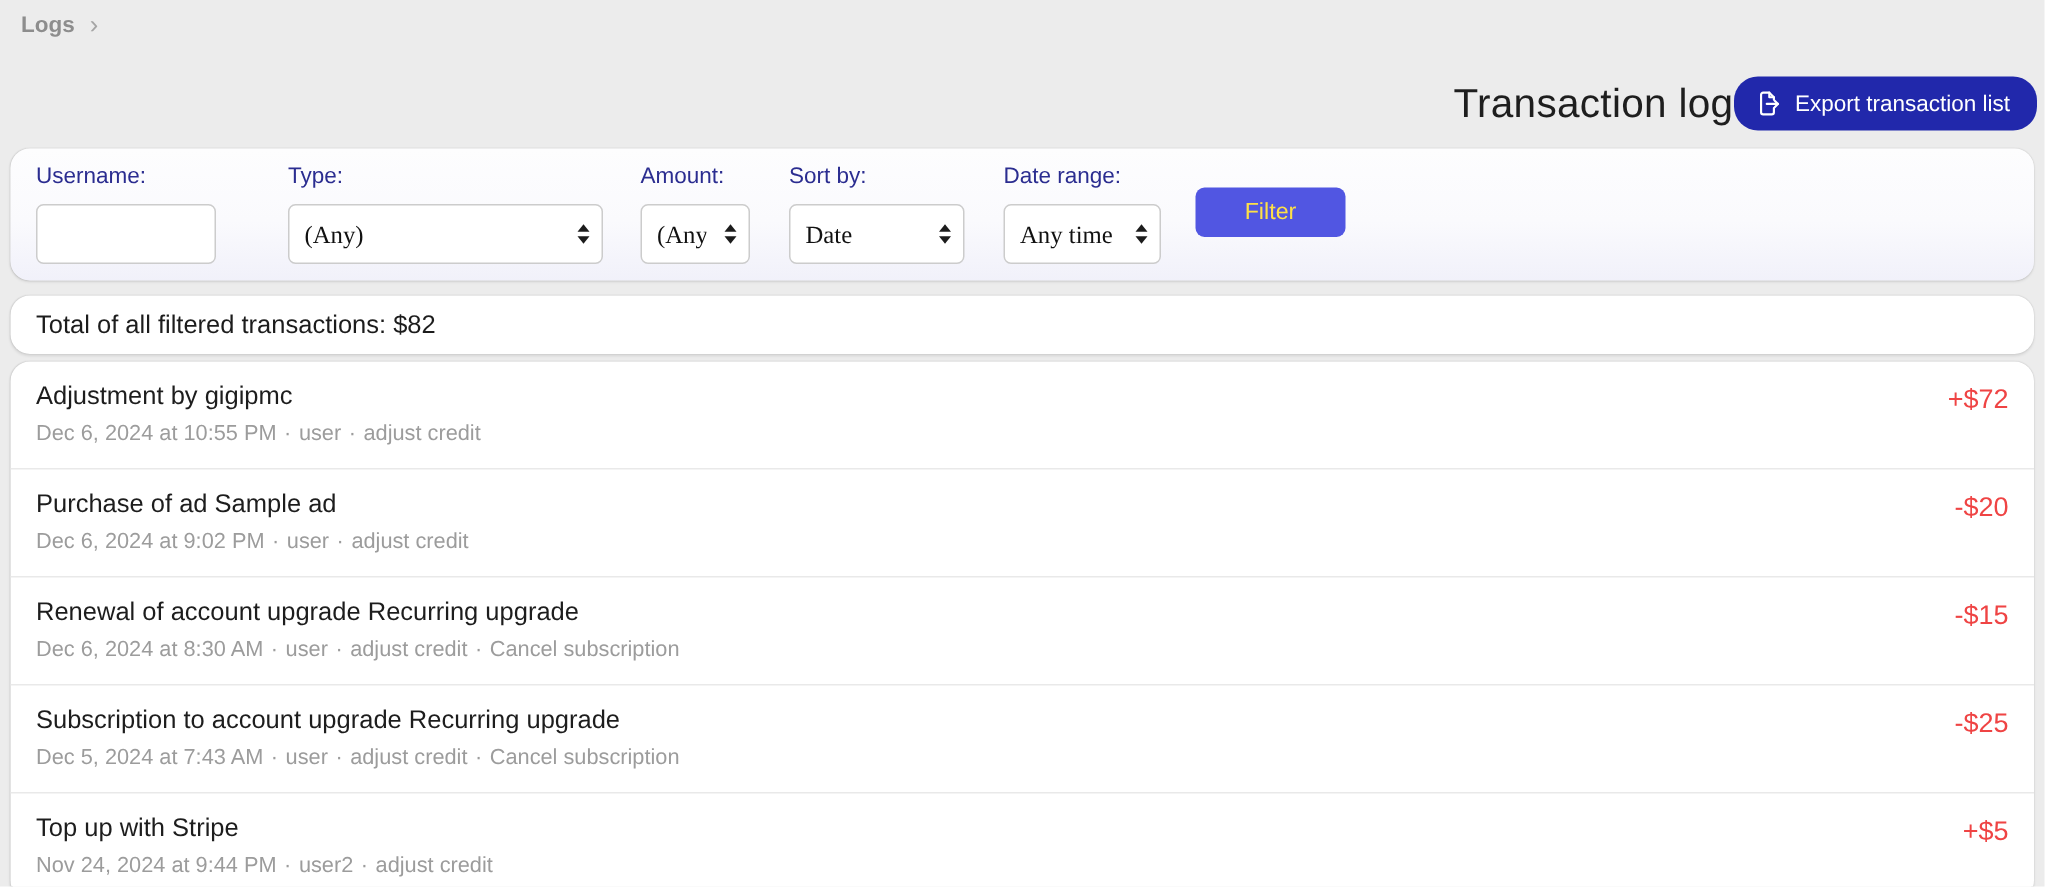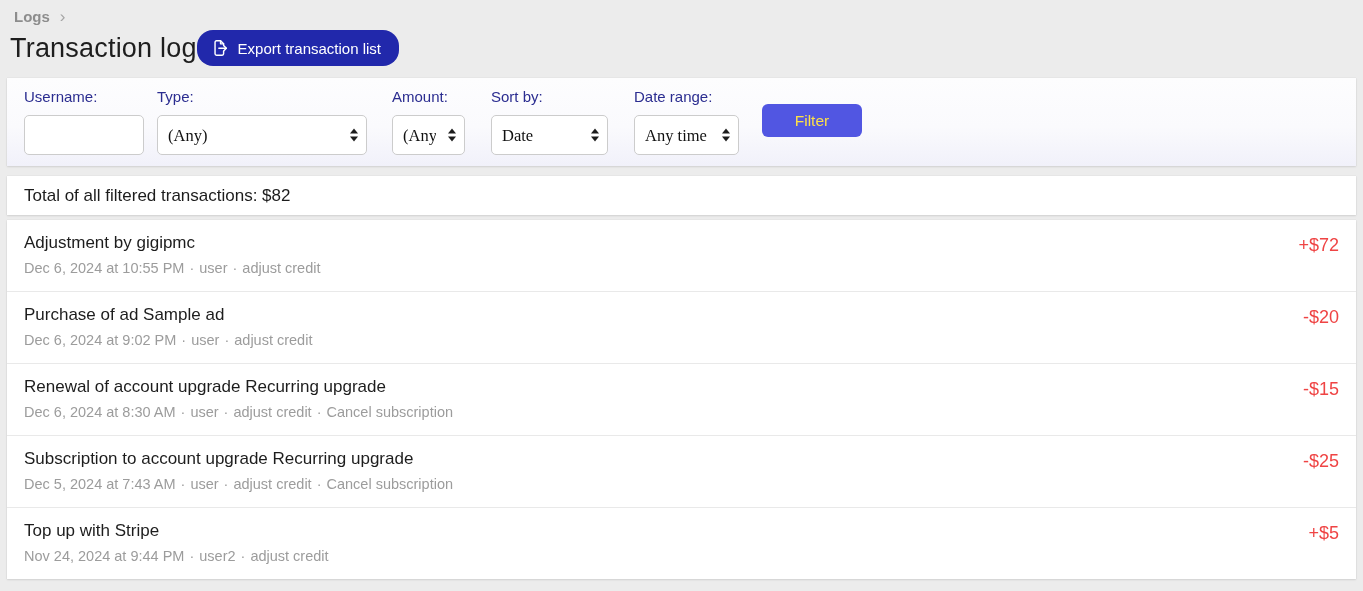--- a/index.html
+++ b/index.html
@@ -12,33 +12,33 @@
   body{
     background:var(--page_bg);
     font-family:"Liberation Sans", sans-serif;
     color:var(--title_text);
   }
   
   .header{padding:8px 5px 12px 10px;}
   .breadcrumb{display:flex; align-items:center; gap:10px; padding-left:4px;}
   .breadcrumb-link{font-size:15px; font-weight:bold; color:var(--breadcrumb_text); text-decoration:none; cursor:pointer;}
   .breadcrumb-chevron{font-size:17px; color:#a5a5a5; line-height:1;}
-  .title-row{display:flex; align-items:center; justify-content:flex-start; margin-top:5px;}
+  .title-row{display:flex; align-items:center; justify-content:flex-end; margin-top:26px;}
   .page-title{font-size:27px; font-weight:400; color:var(--title_text); letter-spacing:.2px;}
   .export-btn{
     display:flex; align-items:center; gap:9px;
     background:var(--export_button_bg); color:#fff;
     border:none; border-radius:16px; cursor:pointer;
     font-family:inherit; font-size:15px;
     padding:9px 18px 9px 14px; height:36px;
   }
   .export-btn svg{display:block;}
   
   .card{
-    margin:0 7px; border-radius:0;
+    margin:0 7px; border-radius:13px;
     box-shadow:0 1px 2px rgba(0,0,0,.10), 0 0 1px rgba(0,0,0,.12);
   }
   
   .filter-bar{
     background:linear-gradient(180deg,#fdfdfe 0%, var(--filter_bar_bg) 55%, #f1f1fa 100%);
     height:88px; padding:10px 17px 0 17px;
     display:flex; align-items:flex-start;
   }
   .f-block{display:flex; flex-direction:column;}
   .f-label{font-size:15px; color:var(--filter_label); margin-bottom:10px; white-space:nowrap;}
@@ -61,21 +61,21 @@
   .tri-up{width:0; height:0; border-left:4.5px solid transparent; border-right:4.5px solid transparent; border-bottom:5.5px solid #1c1c1c;}
   .tri-down{width:0; height:0; border-left:4.5px solid transparent; border-right:4.5px solid transparent; border-top:5.5px solid #1c1c1c;}
   .filter-btn{
     margin-left:23px; margin-top:16px;
     background:var(--filter_button_bg); color:#fde047; border:none; border-radius:6px;
     font-family:inherit; font-size:15.5px; cursor:pointer;
     width:100px; height:33px;text-align:center;
   }
   
   .f-username{width:120px;}
-  .f-type{margin-left:13px; width:210px;}
+  .f-type{margin-left:48px; width:210px;}
   .f-amount{margin-left:25px; width:73px;}
   .f-daterange{margin-left:26px; width:105px;}
   .f-sortby{margin-left:26px; width:117px;}
   
   .total-bar{
     margin-top:10px; background:#fff; height:39px;
     display:flex; align-items:center; padding:0 17px;
     font-size:17px; color:#1c1c1c;
   }
   

